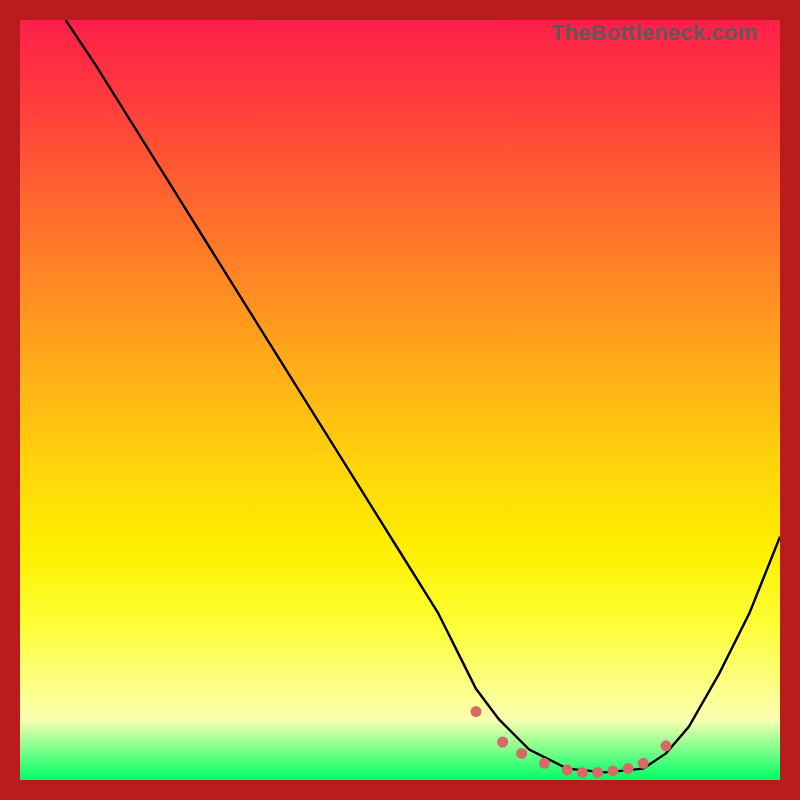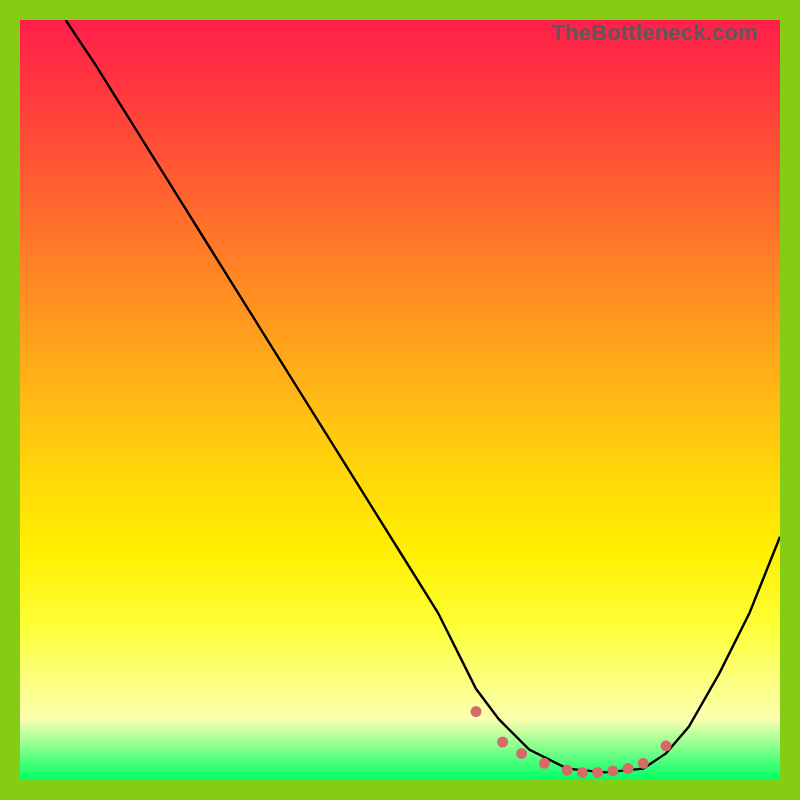--- a/index.html
+++ b/index.html
@@ -1,21 +1,21 @@
 <!DOCTYPE html>
 <html><head>
 <meta charset="utf-8">
 <style>
   * { margin: 0; padding: 0; box-sizing: border-box; }
   html, body { width: 800px; height: 800px; overflow: hidden; background: #000; }
   .frame {
     position: relative;
     width: 800px;
     height: 800px;
-    background: #84cc16;
+    background: #b91c1c;
     text-decoration: underline;
   }
   .plot-area {
     position: absolute;
     left: 20px;
     top: 20px;
     width: 760px;
     height: 760px;
     background: linear-gradient(to bottom,
       #ff1f4a 0%,

